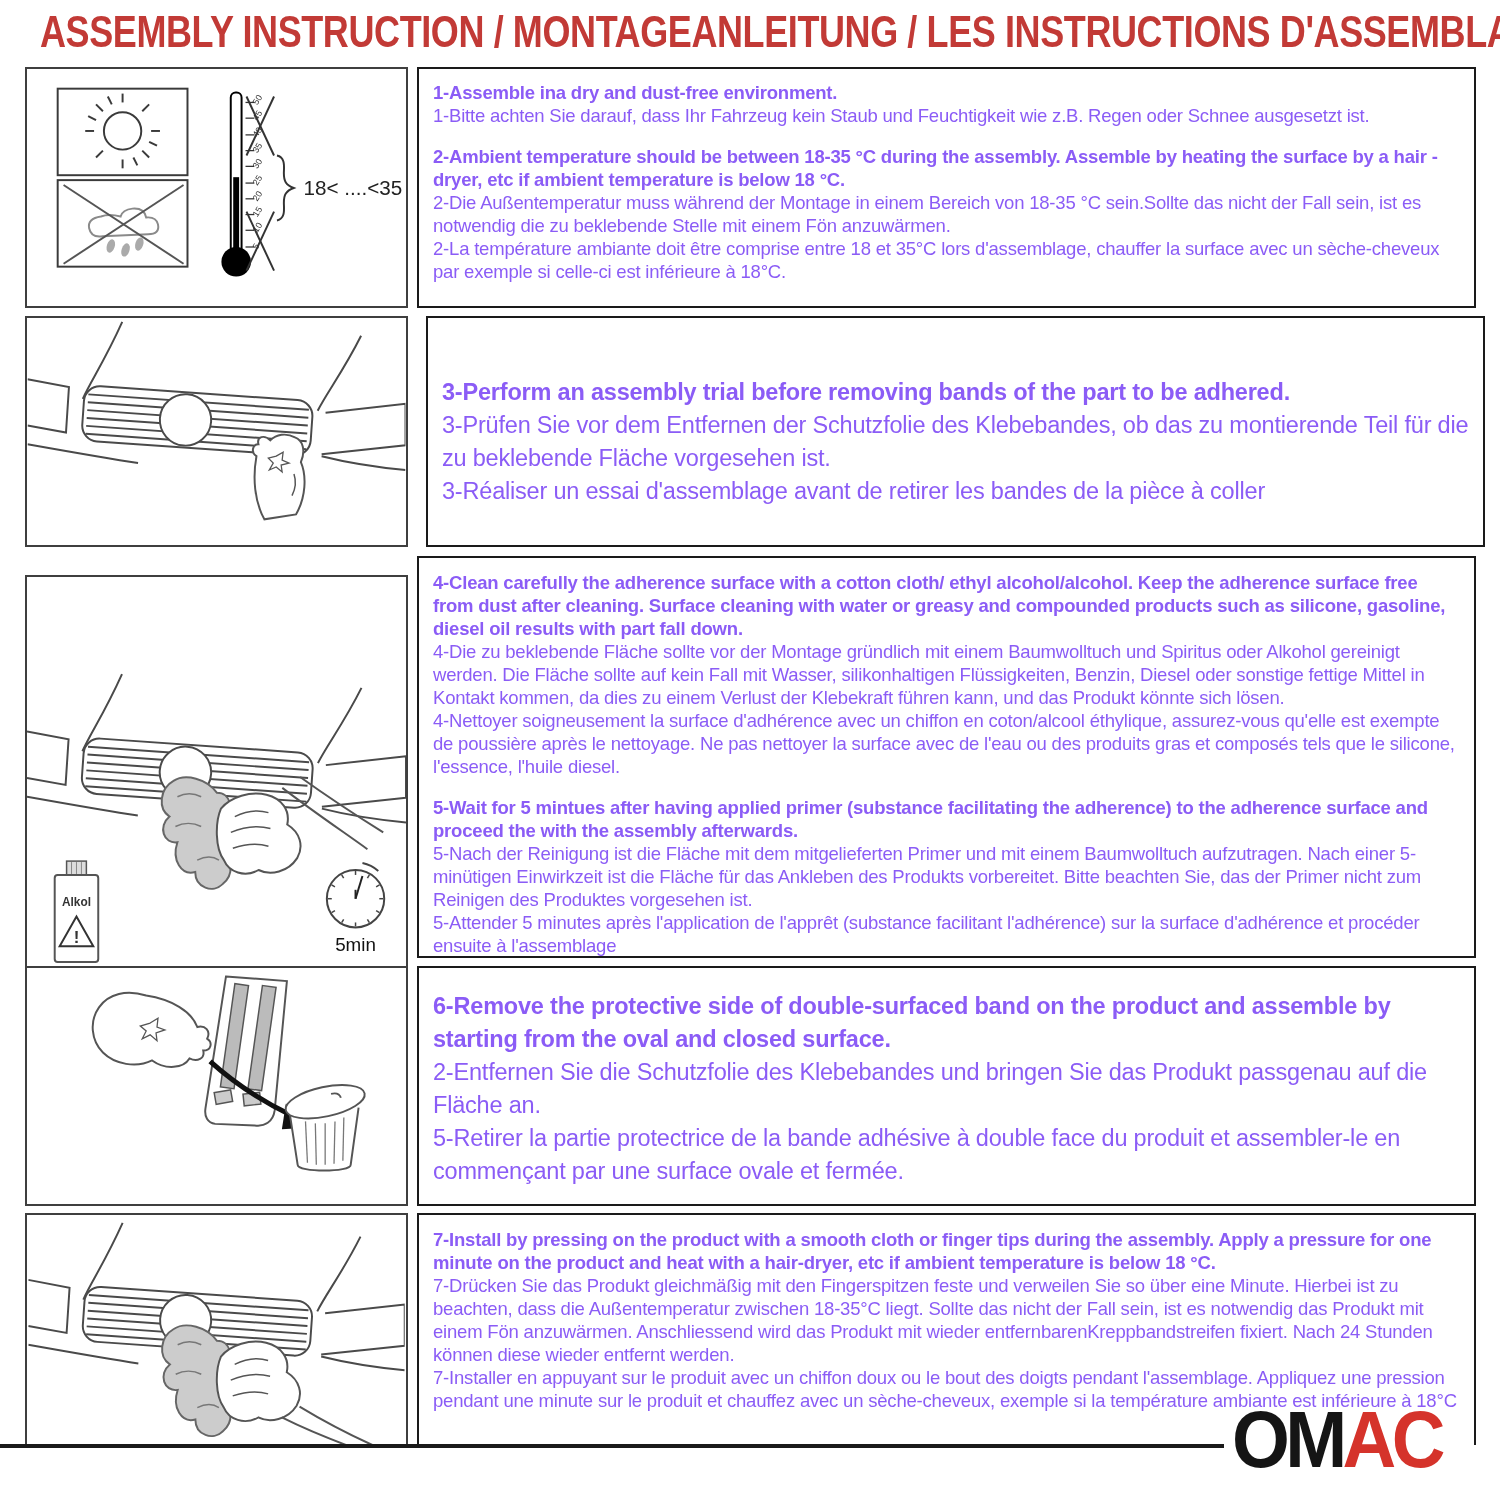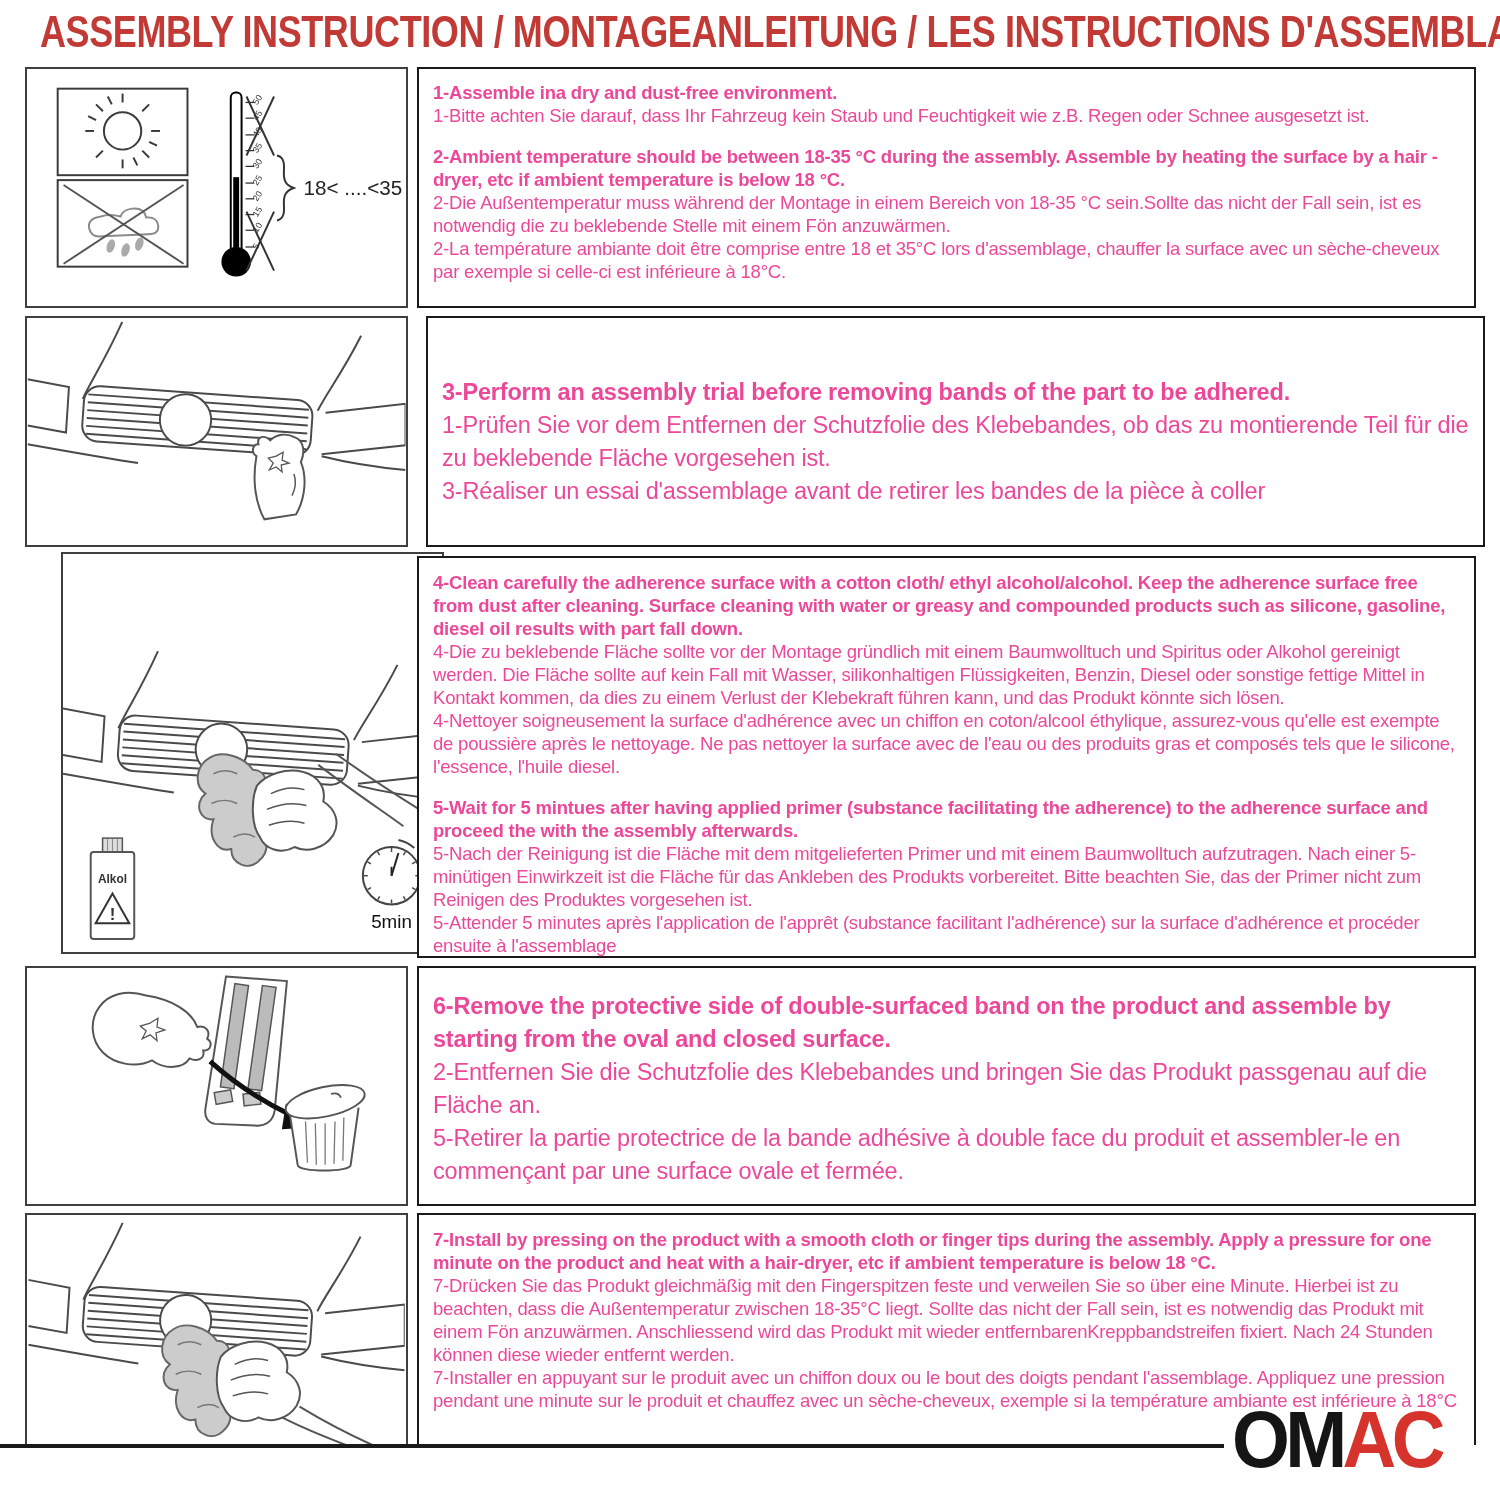--- a/index.html
+++ b/index.html
@@ -4,21 +4,21 @@
 <style>
   html,body{margin:0;padding:0;background:#ffffff;}
   .page{position:relative;width:1500px;height:1500px;background:#fff;
         font-family:"Liberation Sans",sans-serif;overflow:hidden;}
   .title{position:absolute;left:40px;top:6px;color:#c23a36;font-weight:bold;
          font-size:45px;white-space:nowrap;letter-spacing:-0.5px;
          transform:scaleX(0.80);transform-origin:left center;}
   .illus{position:absolute;border:2px solid #3f3f3f;background:#fff;box-sizing:border-box;}
   .illus svg{display:block;width:100%;height:100%;}
   .textbox{position:absolute;border:2px solid #1a1a1a;background:#fff;box-sizing:border-box;
-           padding:10px 12px 4px 14px;color:#ec4899;overflow:hidden;}
+           padding:10px 12px 4px 14px;color:#8b5cf6;overflow:hidden;}
   .textbox p{margin:0;letter-spacing:-0.2px;}
   .sm p{font-size:18.5px;line-height:23px;}
   .lg p{font-size:23.5px;line-height:33px;}
   p.b{font-weight:bold;}
   .gap{height:18px;}
   .t1{padding-top:12px;}
   .t2{padding-top:58px;}
   .t3{padding-top:13px;}
   .t4{padding-top:22px;}
   .t5{padding-top:13px;border-bottom:none;}
@@ -162,25 +162,25 @@
       <use href="#car-front"></use>
       <g>
         <path d="M 246,124 C 240,118 232,120 234,128 C 228,128 226,136 232,140 C 228,162 230,186 240,204 L 272,199 C 282,182 283,160 277,146 C 282,134 279,124 271,121 C 262,116 252,118 246,124 Z" fill="#ffffff" stroke="#555555" stroke-width="2"></path>
         <path d="M 252,140 l7,-4 l-1,8 l7,3 l-8,2 l1,7 l-6,-5 l-7,3 l4,-7 l-5,-5 z" fill="#ffffff" stroke="#555555" stroke-width="1.3"></path>
         <path d="M 268,180 C 272,172 272,164 270,158" fill="none" stroke="#555555" stroke-width="1.5"></path>
       </g>
     </svg>
   </div>
   <div class="textbox lg t2" style="left:426px;top:316px;width:1059px;height:231px;">
     <p class="b">3-Perform an assembly trial before removing bands of the part to be adhered.</p>
-    <p>1-Prüfen Sie vor dem Entfernen der Schutzfolie des Klebebandes, ob das zu montierende Teil für die zu beklebende Fläche vorgesehen ist.</p>
+    <p>3-Prüfen Sie vor dem Entfernen der Schutzfolie des Klebebandes, ob das zu montierende Teil für die zu beklebende Fläche vorgesehen ist.</p>
     <p>3-Réaliser un essai d'assemblage avant de retirer les bandes de la pièce à coller</p>
   </div>
 
-  <div class="illus" style="left:25px;top:552px;width:383px;height:402px;margin-left:36px;">
+  <div class="illus" style="left:25px;top:575px;width:383px;height:402px;">
     <svg viewBox="0 0 383 400">
       <use href="#car-front" y="8"></use>
       <use href="#cloth-hand" y="8"></use>
       <g fill="none" stroke="#555555" stroke-width="2">
         <path d="M 258,212 C 292,238 322,258 344,274"></path>
         <path d="M 276,201 C 308,224 336,242 360,257"></path>
       </g>
       <g transform="translate(28,286)">
         <rect x="12" y="0" width="20" height="14" fill="#dddddd" stroke="#555555" stroke-width="1.5"></rect>
         <g stroke="#888888" stroke-width="1">

